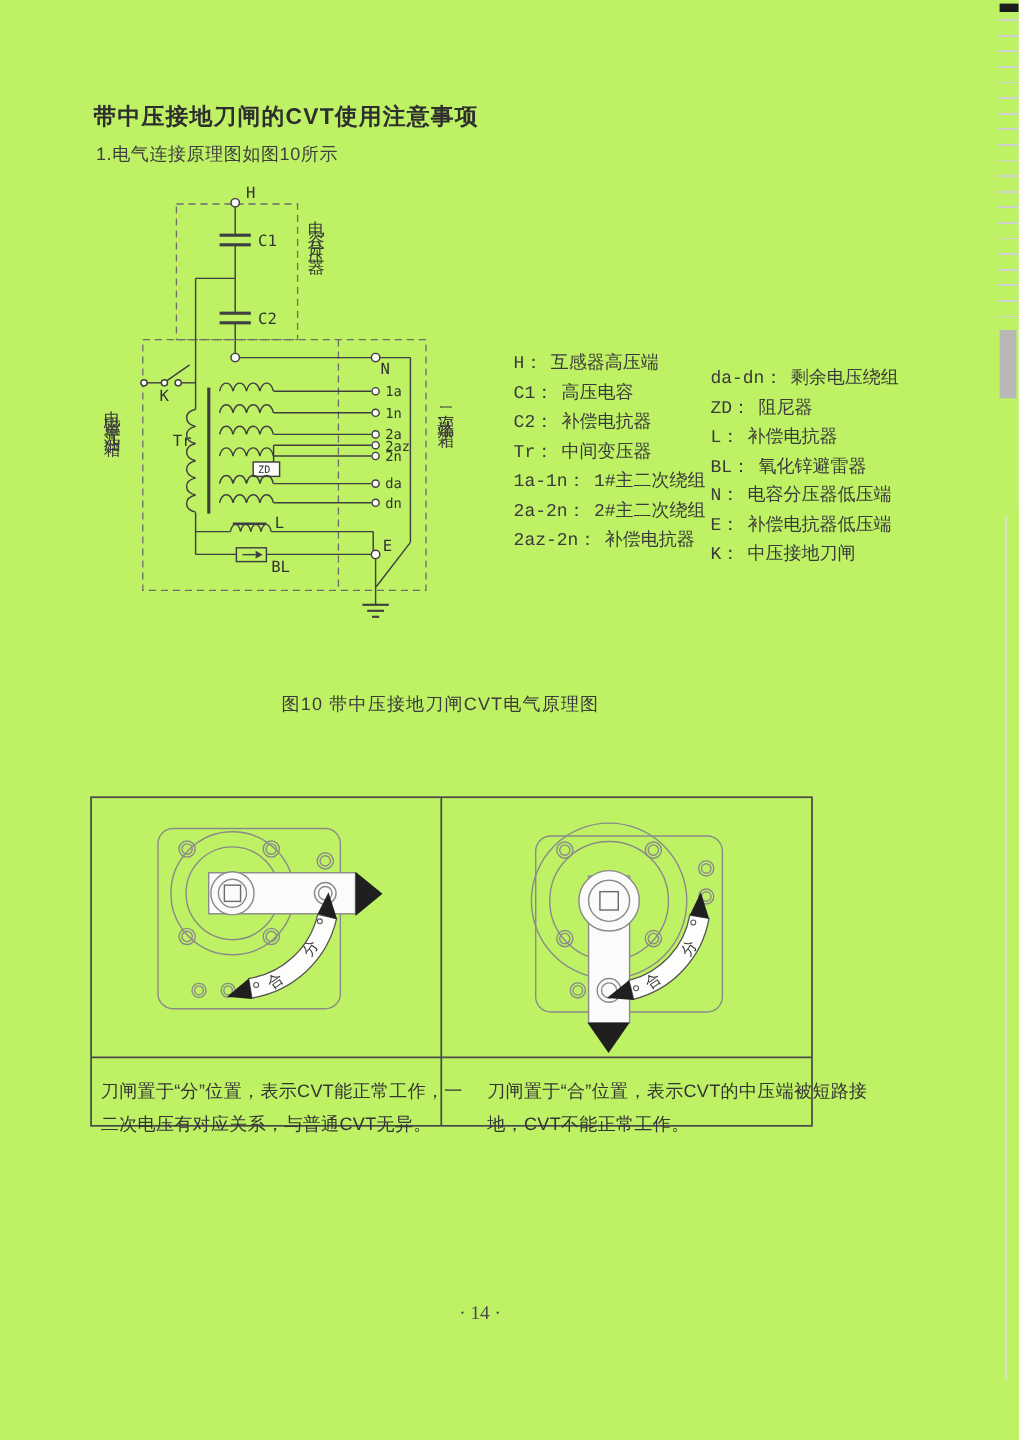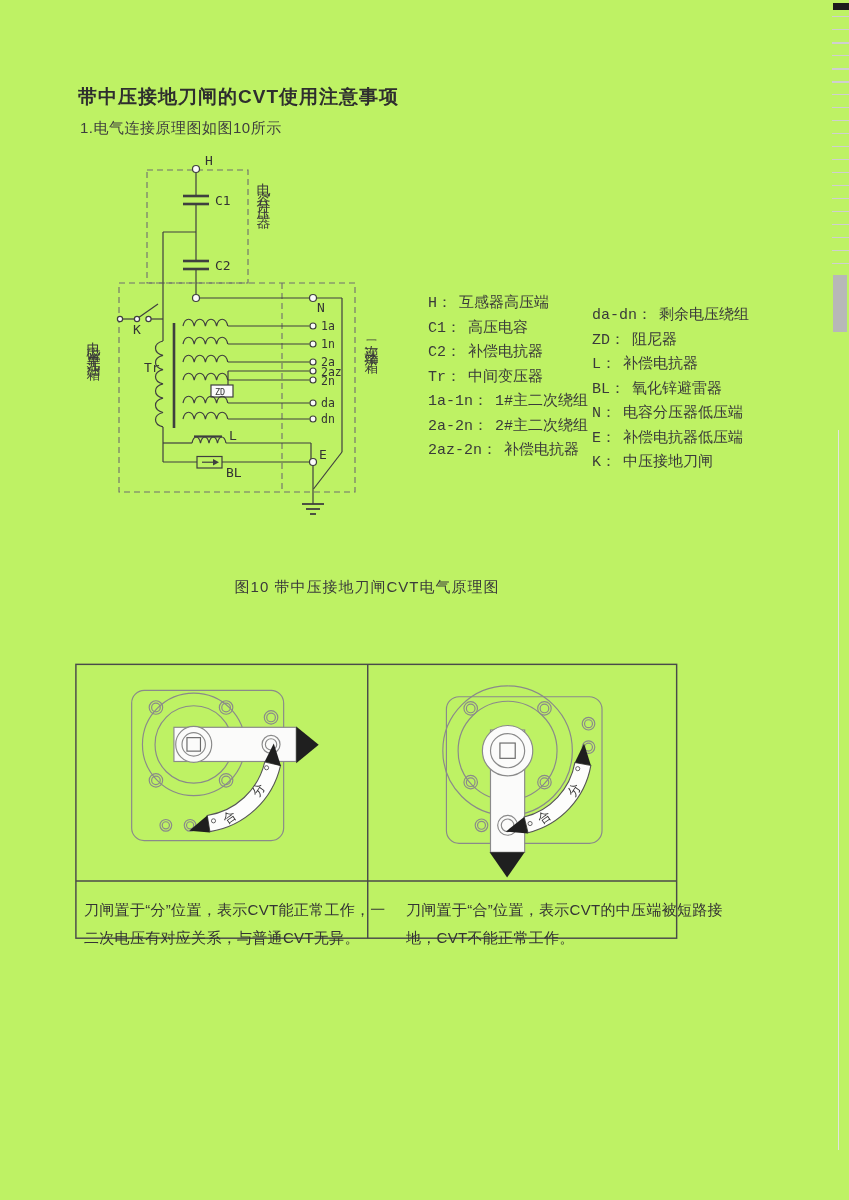--- a/index.html
+++ b/index.html
@@ -234,19 +234,20 @@
       <circle cx="581" cy="826" r="2.3" fill="#fdfdfc" stroke="#555"></circle>
       <circle cx="634" cy="765" r="2.3" fill="#fdfdfc" stroke="#555"></circle>
       <text class="cjk" x="589" y="824" font-size="14" transform="rotate(-35 596 818)">合</text>
       <text class="cjk" x="622" y="794" font-size="14" transform="rotate(-55 629 788)">分</text>
     </g>
   </svg>
 
   <div class="abs note" style="left:406px;top:896px;width:334px;">刀闸置于“合”位置，表示CVT的中压端被短路接地，CVT不能正常工作。</div>
   <div class="abs note" style="left:84px;top:896px;width:310px;">刀闸置于“分”位置，表示CVT能正常工作，一二次电压有对应关系，与普通CVT无异。</div>
 
+  <div class="abs pageno" style="top:1086px;">· 14 ·</div>
 
   <div class="abs" style="left:833px;top:3px;width:16px;height:7px;background:#1c1c1c;"></div>
   <div class="abs ticks" style="left:832px;top:16px;width:17px;height:252px;"></div>
   <div class="abs" style="left:833px;top:275px;width:14px;height:57px;background:#b8b8b8;"></div>
   <div class="abs" style="left:838px;top:430px;width:1px;height:720px;background:#e2e2e2;"></div>
 
 </div>
 
 </body></html>

